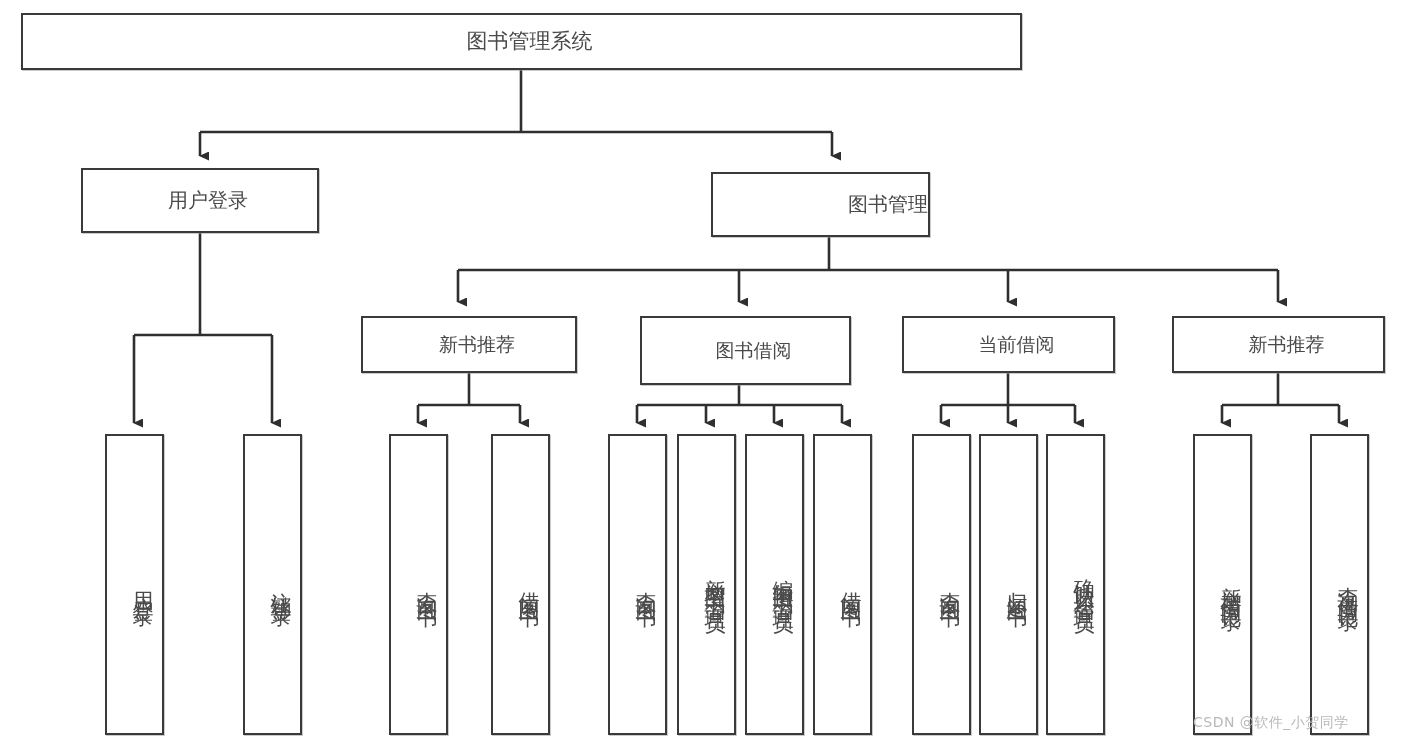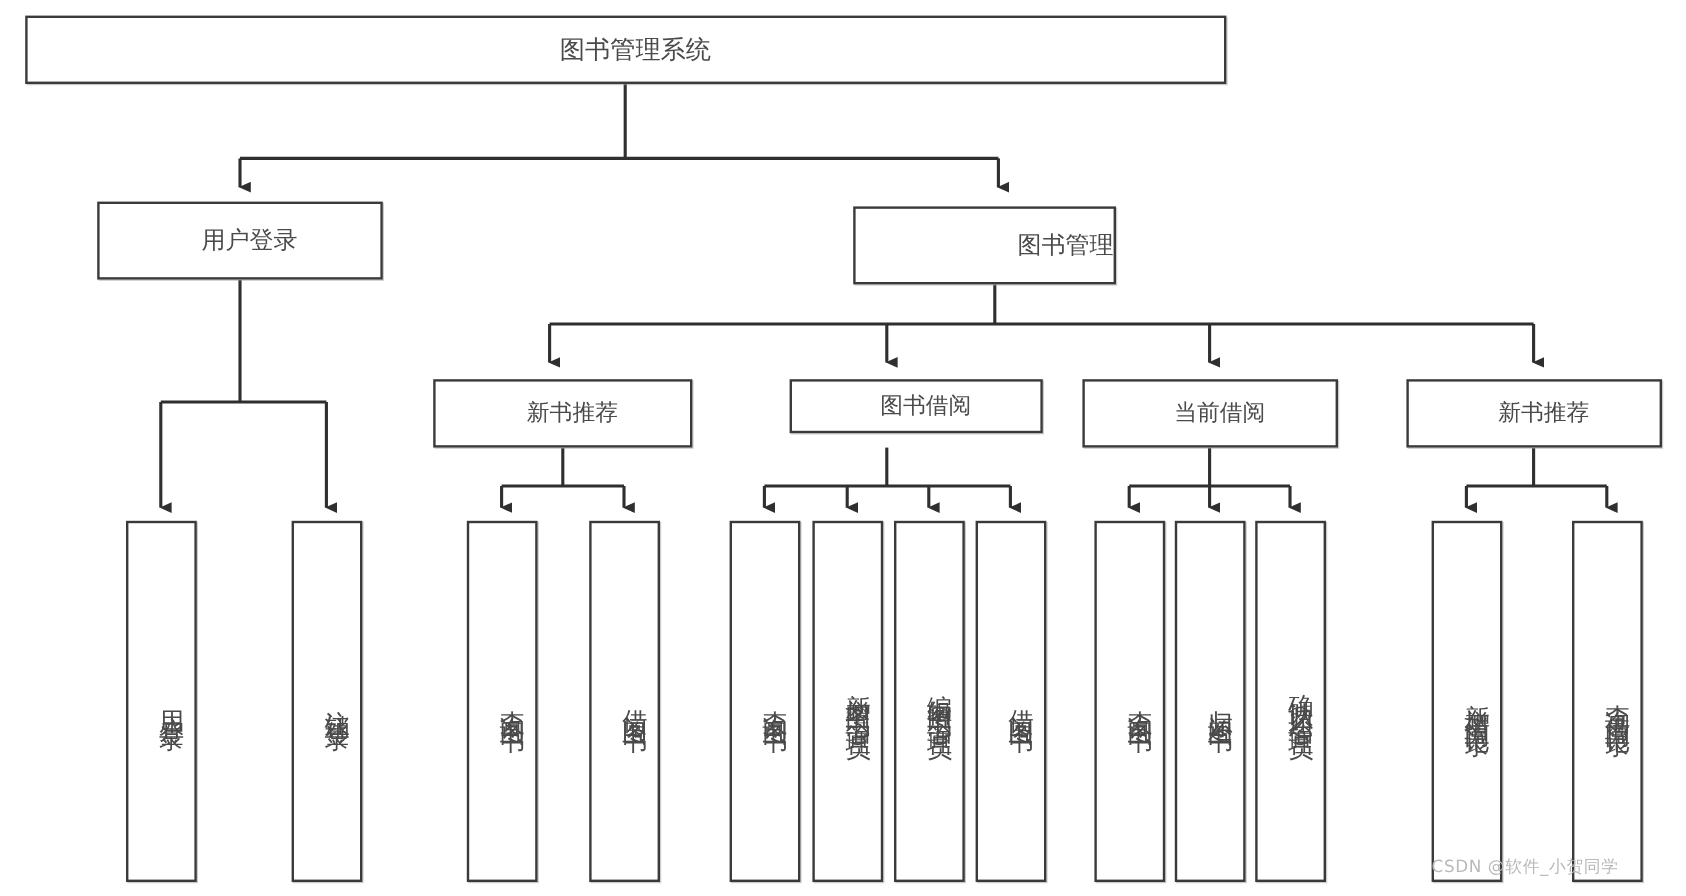--- a/index.html
+++ b/index.html
@@ -139,21 +139,21 @@
   </div>
 
   <div class="node node-l2" style="left:711px; top:172px; width:219px; height:65px;justify-content:flex-end;">
     <span class="label">图书管理</span>
   </div>
 
   <div class="node node-l3" style="left:361px; top:316px; width:216px; height:57px;">
     <span class="label">新书推荐</span>
   </div>
 
-  <div class="node node-l3" style="left:658px; top:316px; width:211px; height:45px;">
+  <div class="node node-l3" style="left:640px; top:316px; width:211px; height:69px;">
     <span class="label">图书借阅</span>
   </div>
 
   <div class="node node-l3" style="left:902px; top:316px; width:213px; height:57px;text-align:right;">
     <span class="label">当前借阅</span>
   </div>
 
   <div class="node node-l3" style="left:1172px; top:316px; width:213px; height:57px;">
     <span class="label">新书推荐</span>
   </div>

